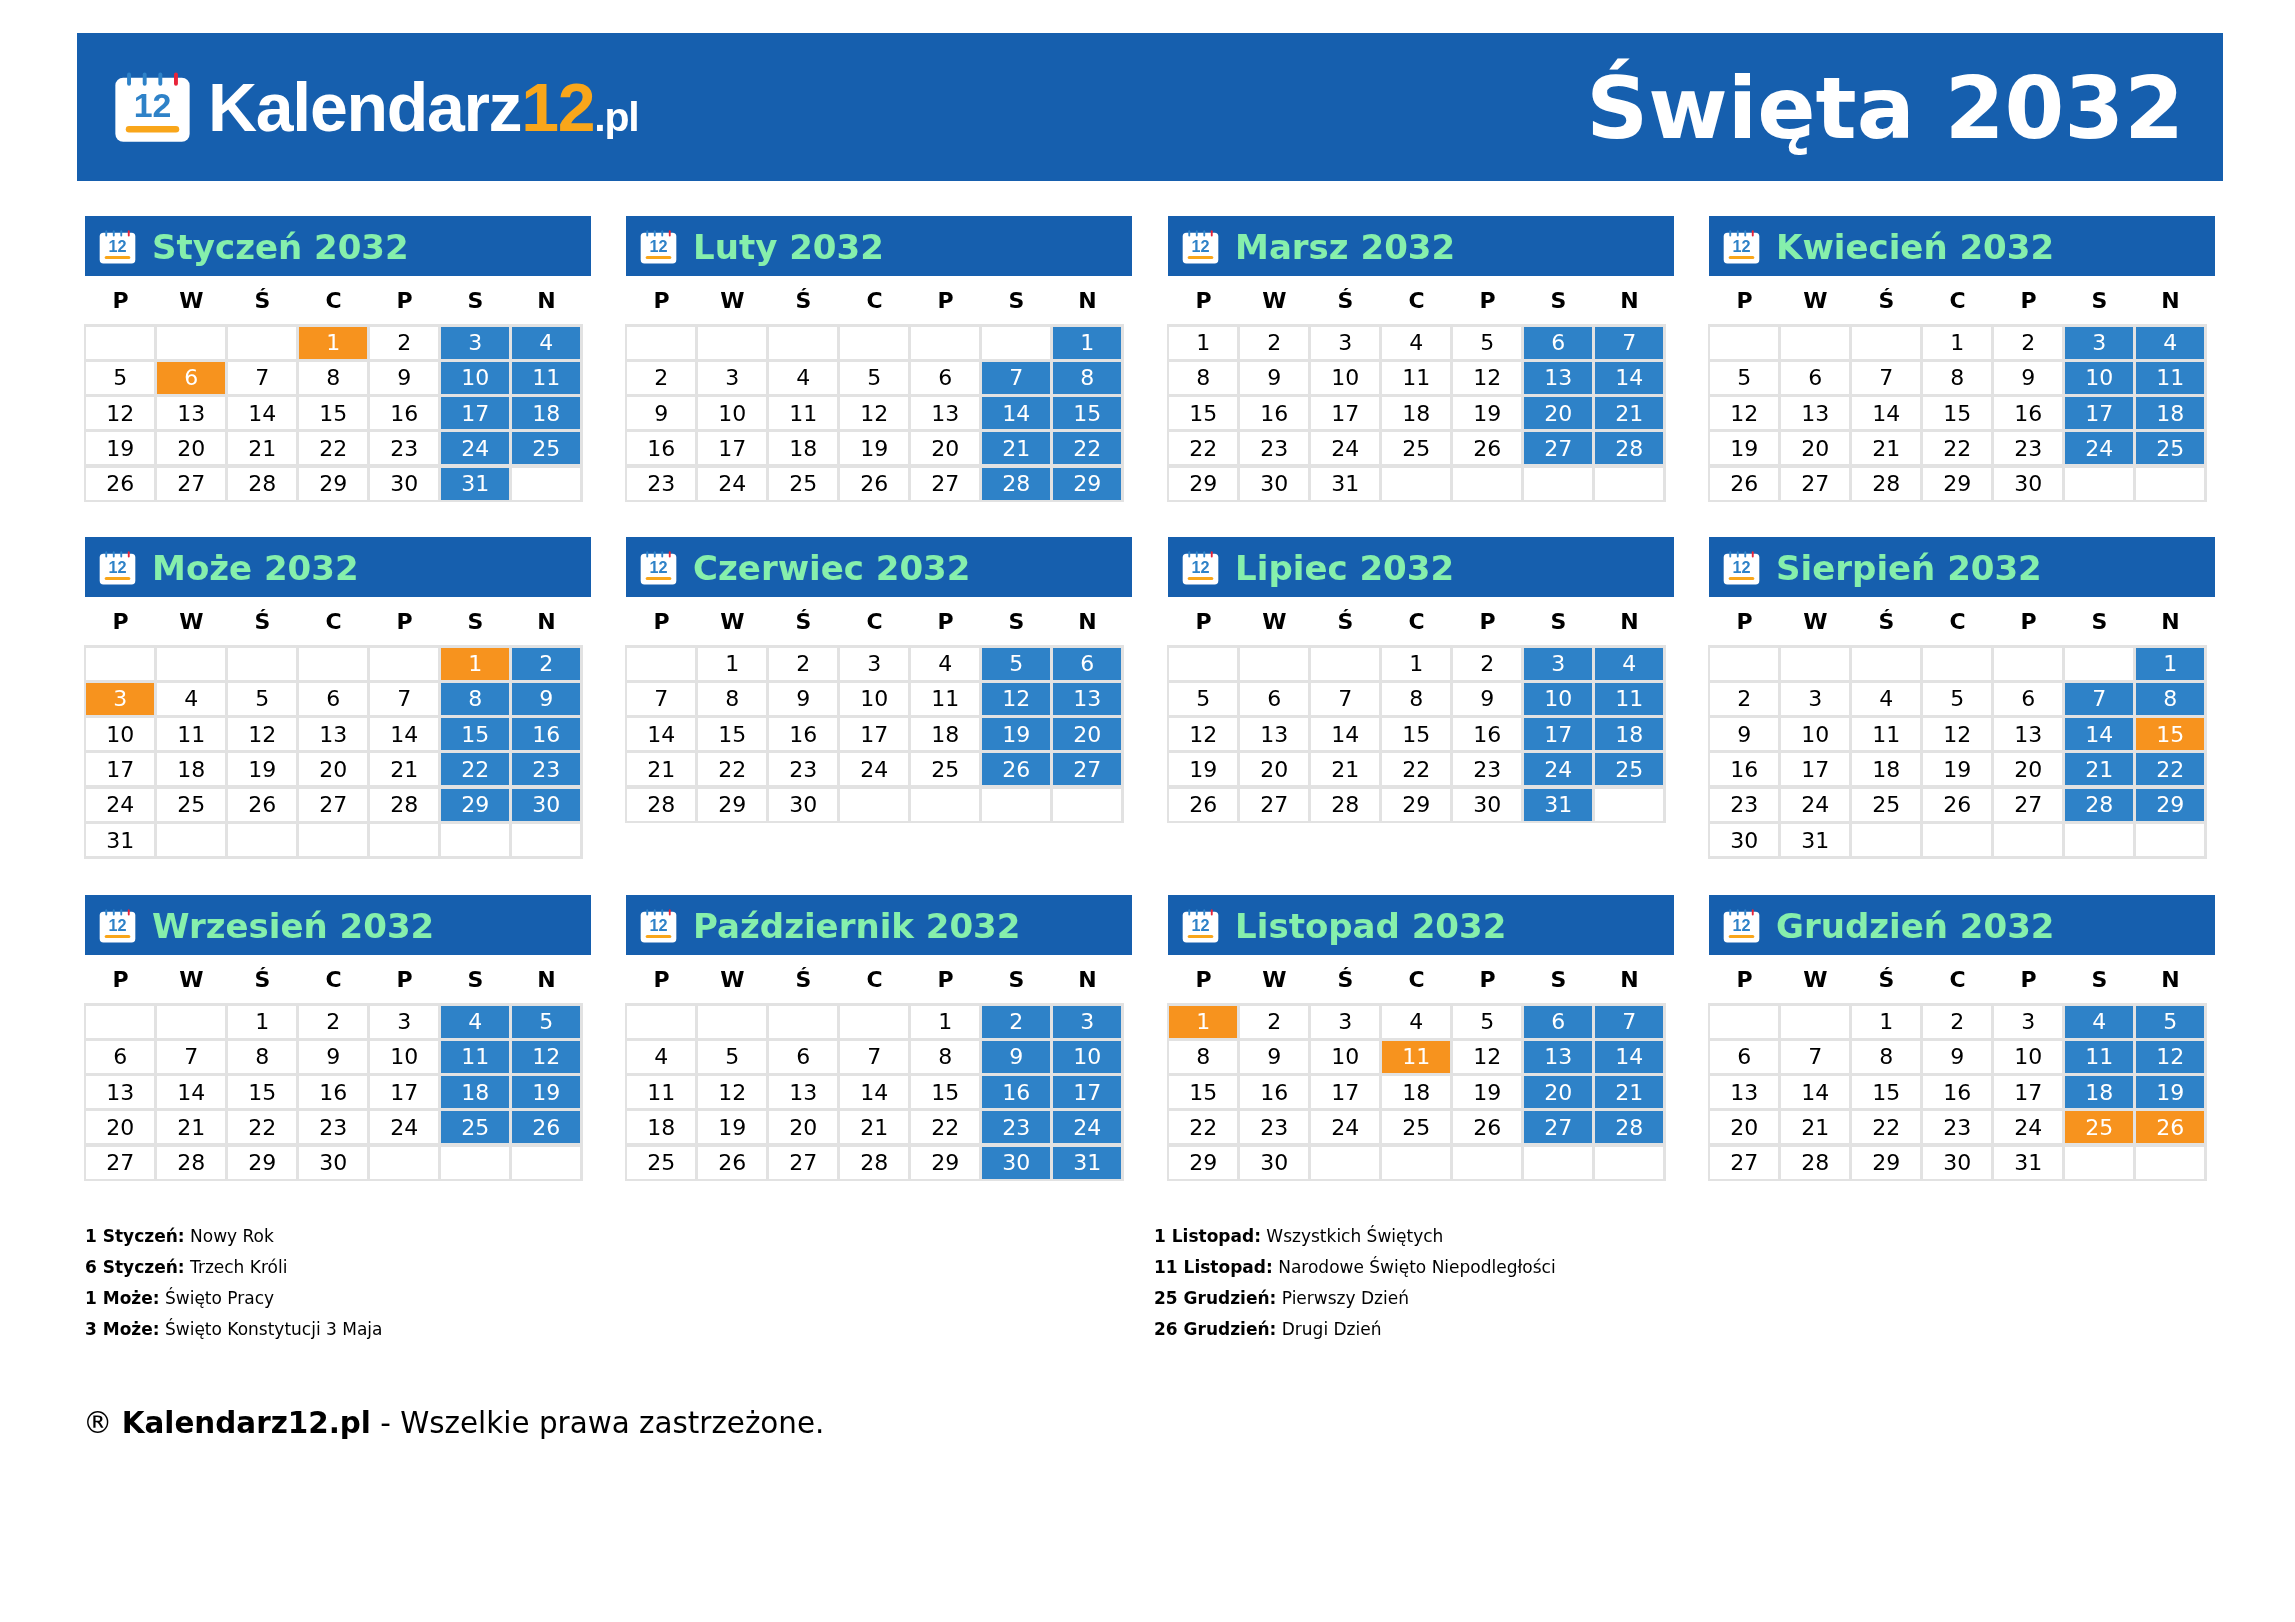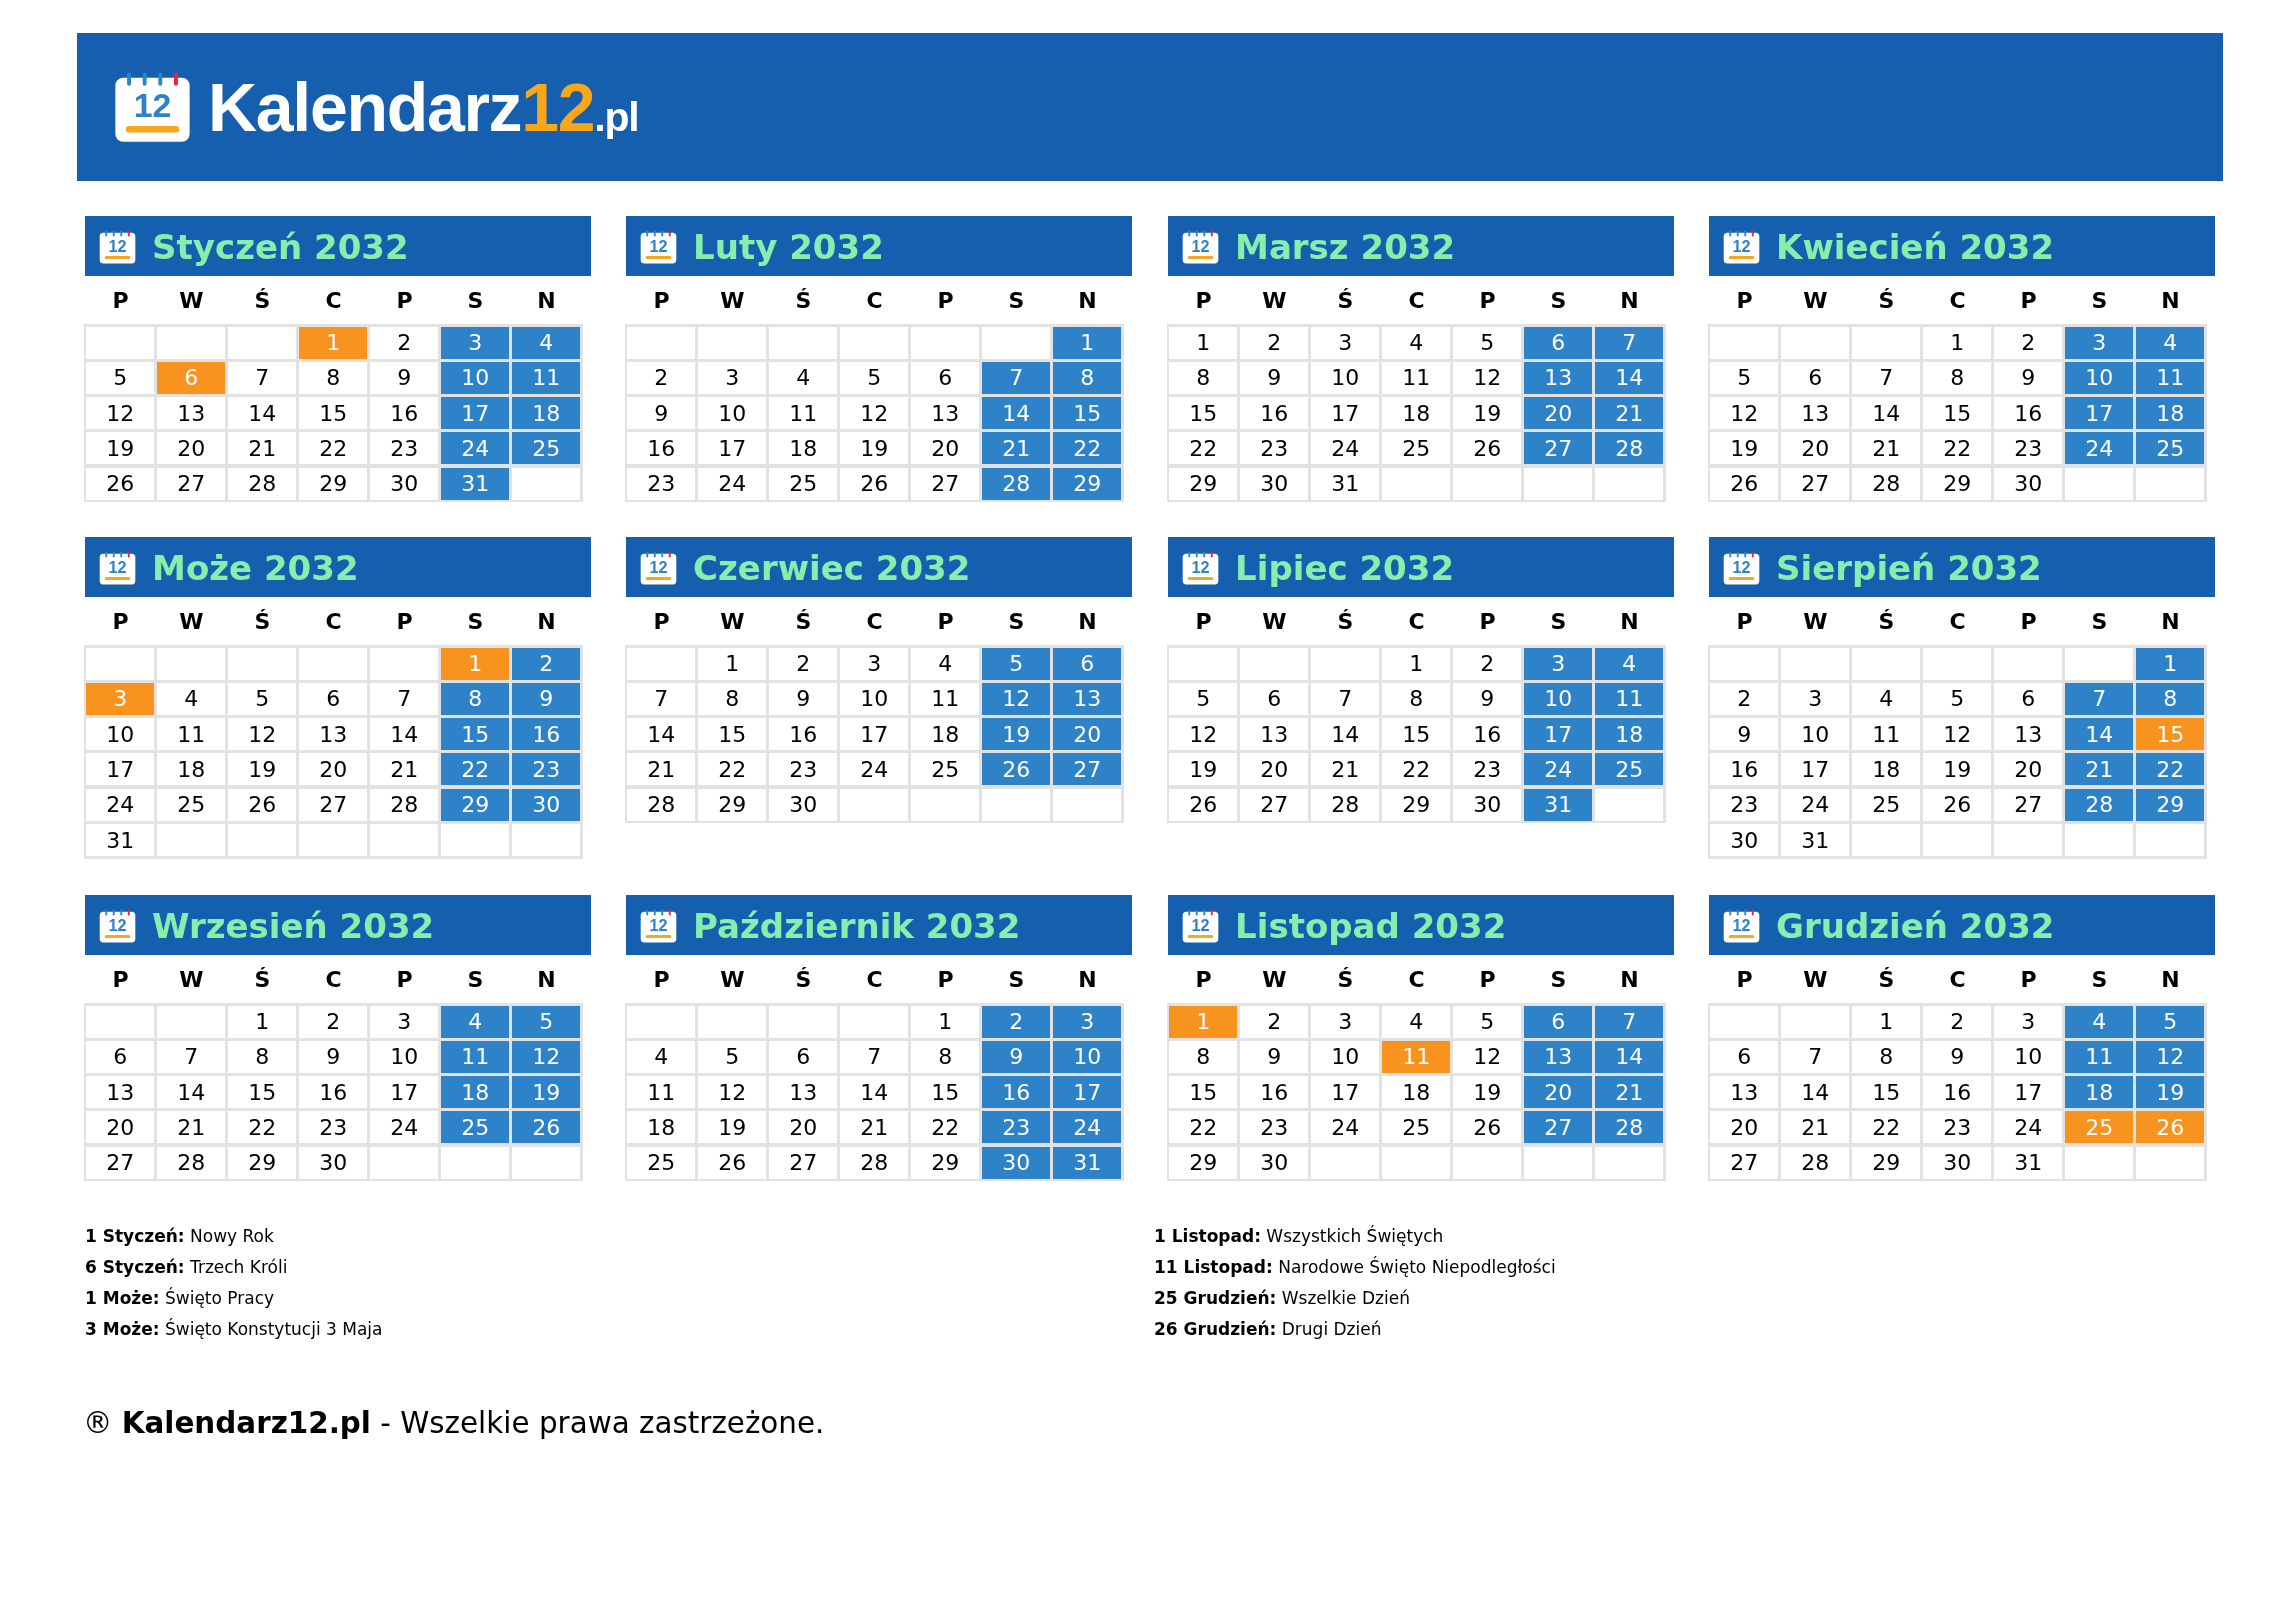--- a/index.html
+++ b/index.html
@@ -39,20 +39,21 @@
         <rect x="20" y="4" width="6" height="20" rx="3" fill="#2e82c8"></rect>
         <rect x="44" y="4" width="6" height="20" rx="3" fill="#2e82c8"></rect>
         <rect x="68" y="4" width="6" height="20" rx="3" fill="#2e82c8"></rect>
         <rect x="92" y="4" width="6" height="20" rx="3" fill="#e8243a"></rect>
         <text x="59" y="72" text-anchor="middle" font-family="Liberation Sans, sans-serif" font-weight="bold" font-size="52" fill="#2e82c8">12</text>
         <rect x="18" y="86" width="82" height="10" rx="5" fill="#f9a61a"></rect>
       </svg>
     </span>
     <span class="logo-text"><span>Kalendarz</span><span class="num">12</span><span class="tld">.pl</span></span>
   </div>
+  <div class="main-title">Święta 2032</div>
 </div>
 
 <div id="months">
     <div class="month" style="left: 85px; top: 216px;">
       <div class="month-header">
         <span class="micon"><svg width="37" height="35" viewBox="0 0 118 112">
             <rect x="2" y="12" width="114" height="98" rx="12" fill="#ffffff"></rect>
             <rect x="20" y="4" width="6" height="20" rx="3" fill="#2e82c8"></rect>
             <rect x="44" y="4" width="6" height="20" rx="3" fill="#2e82c8"></rect>
             <rect x="68" y="4" width="6" height="20" rx="3" fill="#2e82c8"></rect>
@@ -787,21 +788,21 @@
 
 <div class="legend" id="legend-left" style="left:85px; top:1221px;">
     <div><b>1 Styczeń:</b> <span>Nowy Rok</span></div>
     <div><b>6 Styczeń:</b> <span>Trzech Króli</span></div>
     <div><b>1 Może:</b> <span>Święto Pracy</span></div>
     <div><b>3 Może:</b> <span>Święto Konstytucji 3 Maja</span></div>
   </div>
 <div class="legend" id="legend-right" style="left:1154px; top:1221px;">
     <div><b>1 Listopad:</b> <span>Wszystkich Świętych</span></div>
     <div><b>11 Listopad:</b> <span>Narodowe Święto Niepodległości</span></div>
-    <div><b>25 Grudzień:</b> <span>Wszelkie Dzień</span></div>
+    <div><b>25 Grudzień:</b> <span>Pierwszy Dzień</span></div>
     <div><b>26 Grudzień:</b> <span>Drugi Dzień</span></div>
   </div>
 
 <div class="footer">
   <span>®</span>
   <b>Kalendarz12.pl</b><span> - Wszelkie prawa zastrzeżone.</span>
 </div>
 
 
 </body></html>

